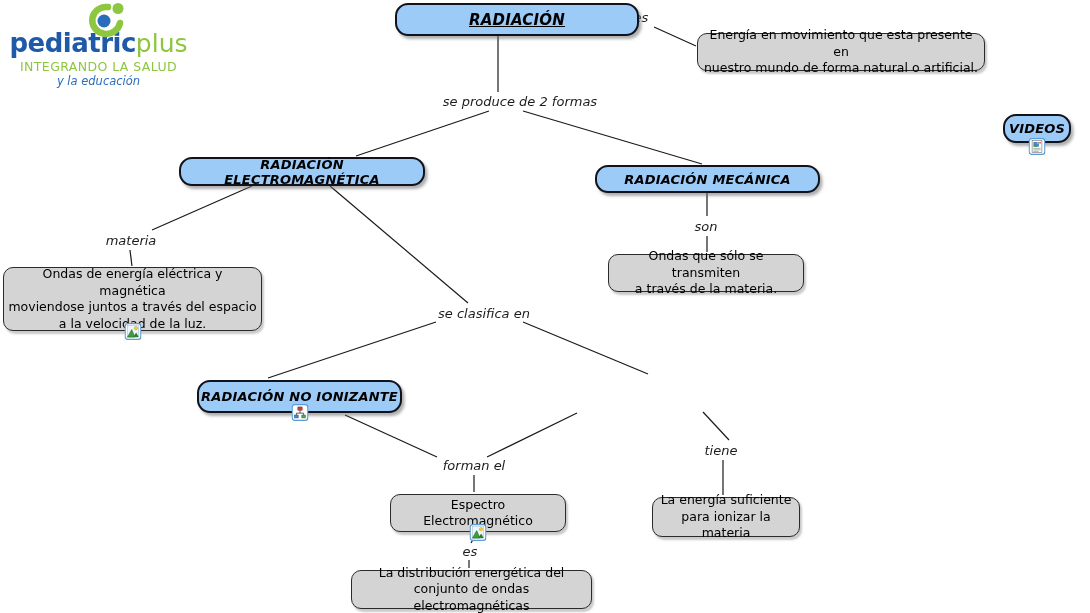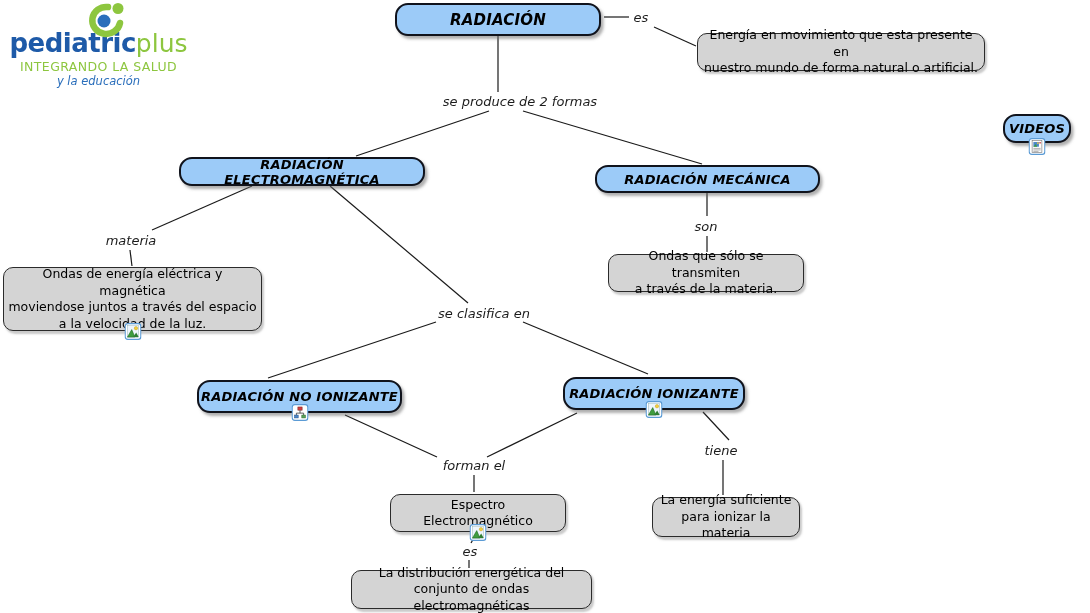--- a/index.html
+++ b/index.html
@@ -76,21 +76,21 @@
       </svg>
     </div>
     <div class="wordline">
       <span class="brand1">pediatric</span>
         <span class="brand2">plus</span>
     </div>
     <div class="tag1">INTEGRANDO LA SALUD</div>
     <div class="tag2">y la educación</div>
   </div>
 
-  <div class="concept big" style="left:395px;top:3px;width:206px;height:33px;">
+  <div class="concept big" style="left:395px;top:3px;width:244px;height:33px;text-decoration:underline;">
     <span>RADIACIÓN</span>
   </div>
 
   <div class="concept" style="left:179px;top:157px;width:246px;height:29px;text-align:center;">
     <span>RADIACIÓN ELECTROMAGNÉTICA</span>
   </div>
 
   <div class="concept" style="left:595px;top:165px;width:225px;height:28px;">
     <span>RADIACIÓN MECÁNICA</span>
   </div>
@@ -101,32 +101,20 @@
       <svg width="17" height="17" viewBox="0 0 16 16">
         <rect x="0.6" y="0.6" width="14.8" height="14.8" rx="2.5" fill="#ffffff" stroke="#5b9bd5" stroke-width="1.2"></rect>
         <rect x="6" y="2.8" width="4" height="3" fill="#d04040" stroke="#7e1f1f" stroke-width="0.5"></rect>
         <path d="M8 5.8 V8.6 M4.6 8.6 H11.4 M4.6 8.6 V10.4 M11.4 8.6 V10.4" stroke="#444" stroke-width="0.8" fill="none"></path>
         <rect x="2.9" y="10.4" width="3.4" height="2.7" fill="#4a86c8" stroke="#23508a" stroke-width="0.5"></rect>
         <rect x="9.7" y="10.4" width="3.4" height="2.7" fill="#59a359" stroke="#2e6b2e" stroke-width="0.5"></rect>
       </svg>
     </span>
   </div>
 
-  <div class="concept" style="left:563px;top:377px;width:182px;height:33px;">
-    <span>RADIACIÓN IONIZANTE</span>
-    <span class="res-icon">
-      <svg width="17" height="17" viewBox="0 0 16 16">
-        <rect x="0.6" y="0.6" width="14.8" height="14.8" rx="2.5" fill="#ffffff" stroke="#5b9bd5" stroke-width="1.2"></rect>
-        <rect x="2.6" y="2.6" width="10.8" height="10.8" fill="#eef5fc" stroke="#8aa" stroke-width="0.4"></rect>
-        <circle cx="10.8" cy="4.9" r="1.6" fill="#f2cf3e" stroke="#c09a1e" stroke-width="0.4"></circle>
-        <path d="M2.8 13.2 L6.8 6.2 L9.8 13.2 Z" fill="#3f9c3f" stroke="#1d681d" stroke-width="0.5"></path>
-        <path d="M8.2 13.2 L11 9 L13.3 13.2 Z" fill="#2e7d32"></path>
-      </svg>
-    </span>
-  </div>
 
   <div class="concept" style="left:1003px;top:114px;width:68px;height:29px;">
     <span>VIDEOS</span>
     <span class="res-icon" style="bottom:-14px;">
       <svg width="17" height="17" viewBox="0 0 16 16">
         <rect x="0.6" y="0.6" width="14.8" height="14.8" rx="2.5" fill="#ffffff" stroke="#5b9bd5" stroke-width="1.2"></rect>
         <rect x="3.4" y="2.4" width="9.2" height="11.2" fill="#fdfdfd" stroke="#777" stroke-width="0.6"></rect>
         <rect x="4.6" y="3.8" width="5.2" height="4.4" fill="#4a86c8"></rect>
         <path d="M4.6 8.2 L6.8 5.6 L8.2 8.2 Z" fill="#3f9c3f"></path>
         <circle cx="8.8" cy="4.8" r="0.9" fill="#e0c040"></circle>

